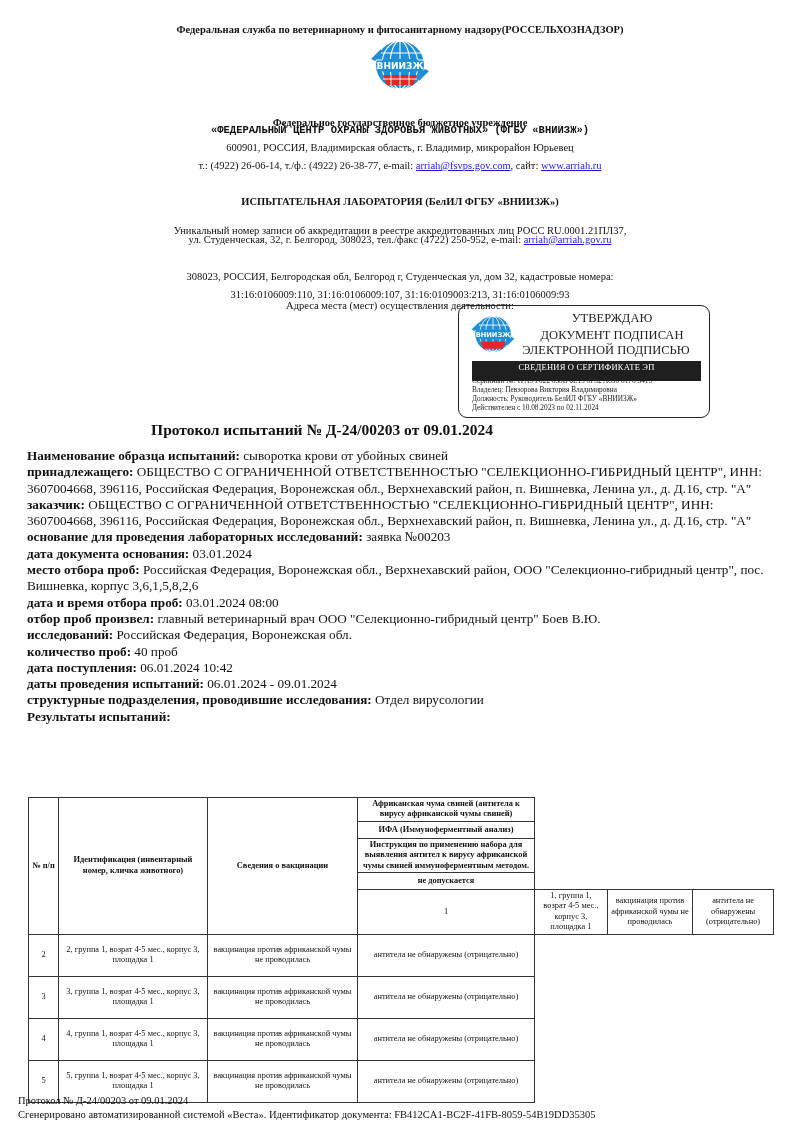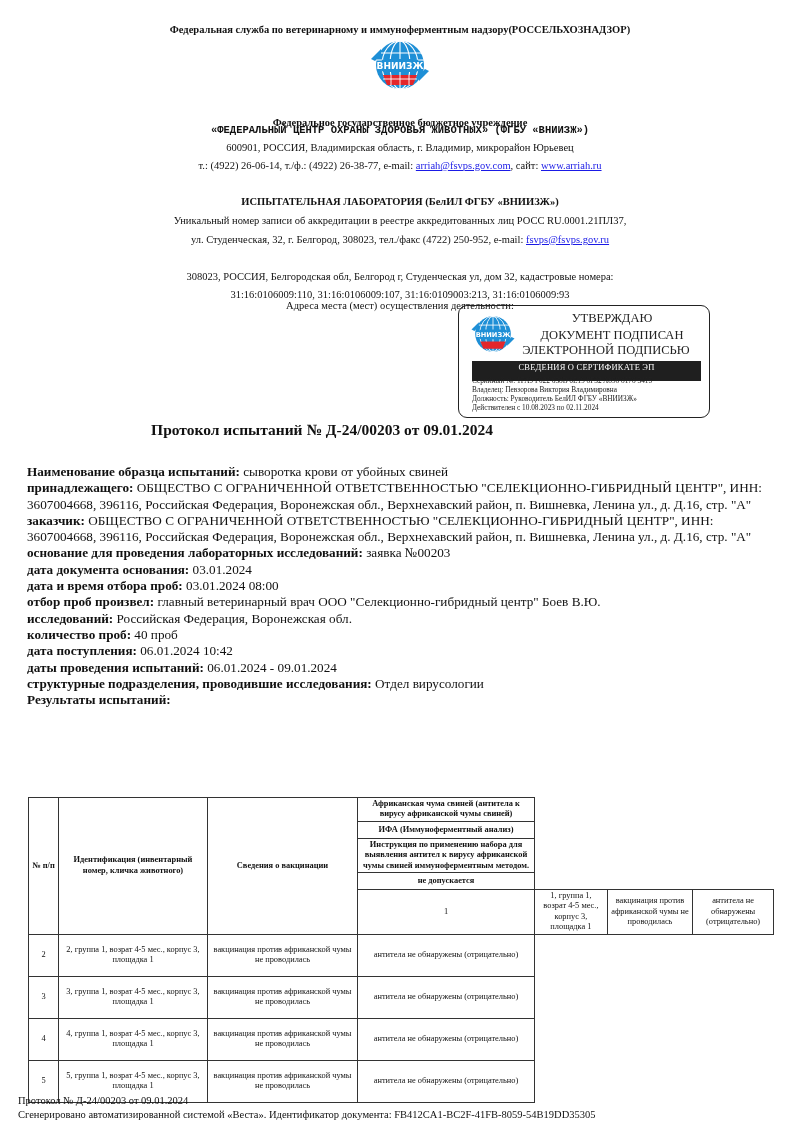--- a/index.html
+++ b/index.html
@@ -22,38 +22,38 @@
            font-size: 12.5px; line-height: 14px; color: #222; }
   .stamp .st-bar { position: absolute; left: 13px; right: 8px; top: 55px; height: 20px;
            background: #1f1f1f; color: #fff; font-size: 8.5px; line-height: 12px; text-align: center; letter-spacing: 0.2px; }
   .stamp .st-line { position: absolute; left: 13px; right: 4px; font-size: 7.3px; line-height: 9px; color: #222; white-space: nowrap; }
 
   
   .doc-title { position: absolute; left: 0; width: 644px; top: 421px; text-align: center;
                font-size: 15.5px; font-weight: bold; }
 
   
-  .fields { position: absolute; left: 27px; top: 448px; width: 750px; font-size: 13.2px; line-height: 16.3px; margin-top: 16px; }
+  .fields { position: absolute; left: 27px; top: 448px; width: 750px; font-size: 13.2px; line-height: 16.3px; }
   .fields .f { margin: 0; }
   .fields .lbl { font-weight: bold; }
 
   
   table.res { position: absolute; left: 28px; top: 797px; width: 746px; border-collapse: collapse;
               font-size: 8.4px; line-height: 10.4px; }
   table.res td { border: 1.2px solid #333; text-align: center; vertical-align: middle; padding: 1px 3px; }
   table.res .th { font-weight: bold; }
   table.res .h-row td { height: 14px; }
   table.res .d-row td { height: 39px; }
 
   .footer { position: absolute; left: 18px; top: 1094px; font-size: 10.5px; line-height: 13.5px; }
 </style>
 </head>
 <body>
 
-<div class="abs center hdr-small b" style="top:23px;">Федеральная служба по ветеринарному и иммуноферментным надзору(РОССЕЛЬХОЗНАДЗОР)</div>
+<div class="abs center hdr-small b" style="top:23px;">Федеральная служба по ветеринарному и фитосанитарному надзору(РОССЕЛЬХОЗНАДЗОР)</div>
 
 <div class="logo" style="left:369px; top:37px;">
   <svg width="62" height="56" viewBox="0 0 62 56">
     <circle cx="31" cy="28" r="24" fill="#1e8fd6"></circle>
     <g stroke="#fff" stroke-width="1.1" fill="none">
       <ellipse cx="31" cy="28" rx="10" ry="24"></ellipse>
       <ellipse cx="31" cy="28" rx="18" ry="24"></ellipse>
       <line x1="31" y1="4" x2="31" y2="52"></line>
       <line x1="9" y1="16" x2="53" y2="16"></line>
       <line x1="7" y1="23" x2="55" y2="23"></line>
@@ -73,23 +73,23 @@
 </div>
 
 <div class="abs center hdr-small b" style="top:116px;">Федеральное государственное бюджетное учреждение</div>
 <div class="abs center hdr-small b" style="top:124px;font-family:Liberation Mono, monospace;">«ФЕДЕРАЛЬНЫЙ ЦЕНТР ОХРАНЫ ЗДОРОВЬЯ ЖИВОТНЫХ» (ФГБУ «ВНИИЗЖ»)</div>
 <div class="abs center hdr-small" style="top:141px;">600901, РОССИЯ, Владимирская область, г. Владимир, микрорайон Юрьевец</div>
 <div class="abs center hdr-small" style="top:159px;">
   <span>т.: (4922) 26-06-14, т./ф.: (4922) 26-38-77, e-mail: </span><a class="lnk">arriah@fsvps.gov.com</a><span>, сайт: </span><a class="lnk">www.arriah.ru</a>
 </div>
 
 <div class="abs center hdr-small b" style="top:195px;">ИСПЫТАТЕЛЬНАЯ ЛАБОРАТОРИЯ (БелИЛ ФГБУ «ВНИИЗЖ»)</div>
-<div class="abs center hdr-small" style="top:214px;">Уникальный номер записи об аккредитации в реестре аккредитованных лиц РОСС RU.0001.21ПЛ37,</div>
+<div class="abs center hdr-small" style="top:224px;">Уникальный номер записи об аккредитации в реестре аккредитованных лиц РОСС RU.0001.21ПЛ37,</div>
 <div class="abs center hdr-small" style="top:233px;">
-  <span>ул. Студенческая, 32, г. Белгород, 308023, тел./факс (4722) 250-952, e-mail: </span><a class="lnk">fsvps@fsvps.gov.ru</a>
+  <span>ул. Студенческая, 32, г. Белгород, 308023, тел./факс (4722) 250-952, e-mail: </span><a class="lnk">arriah@arriah.gov.ru</a>
 </div>
 <div class="abs center hdr-small" style="top:251px;margin-top:48px;">Адреса места (мест) осуществления деятельности:</div>
 <div class="abs center hdr-small" style="top:270px;">308023, РОССИЯ, Белгородская обл, Белгород г, Студенческая ул, дом 32, кадастровые номера:</div>
 <div class="abs center hdr-small" style="top:288px;text-align:center;">31:16:0106009:110, 31:16:0106009:107, 31:16:0109003:213, 31:16:0106009:93</div>
 
 <div class="stamp">
   <div style="position:absolute; left:11px; top:7px;">
     <svg width="46" height="42" viewBox="0 0 62 56">
       <circle cx="31" cy="28" r="24" fill="#1e8fd6"></circle>
       <g stroke="#fff" stroke-width="1.1" fill="none">
@@ -116,20 +116,21 @@
 </div>
 
 <div class="doc-title">Протокол испытаний № Д-24/00203 от 09.01.2024</div>
 
 <div class="fields">
   <p class="f"><span class="lbl">Наименование образца испытаний:</span><span> сыворотка крови от убойных свиней</span></p>
   <p class="f"><span class="lbl">принадлежащего:</span><span> ОБЩЕСТВО С ОГРАНИЧЕННОЙ ОТВЕТСТВЕННОСТЬЮ "СЕЛЕКЦИОННО-ГИБРИДНЫЙ ЦЕНТР", ИНН: 3607004668, 396116, Российская Федерация, Воронежская обл., Верхнехавский район, п. Вишневка, Ленина ул., д. Д.16, стр. "А"</span></p>
   <p class="f"><span class="lbl">заказчик:</span><span> ОБЩЕСТВО С ОГРАНИЧЕННОЙ ОТВЕТСТВЕННОСТЬЮ "СЕЛЕКЦИОННО-ГИБРИДНЫЙ ЦЕНТР", ИНН: 3607004668, 396116, Российская Федерация, Воронежская обл., Верхнехавский район, п. Вишневка, Ленина ул., д. Д.16, стр. "А"</span></p>
   <p class="f"><span class="lbl">основание для проведения лабораторных исследований:</span><span> заявка №00203</span></p>
   <p class="f"><span class="lbl">дата документа основания:</span><span> 03.01.2024</span></p>
+  <p class="f"><span class="lbl">место отбора проб:</span><span> Российская Федерация, Воронежская обл., Верхнехавский район, ООО "Селекционно-гибридный центр", пос. Вишневка, корпус 3,6,1,5,8,2,6</span></p>
   <p class="f"><span class="lbl">дата и время отбора проб:</span><span> 03.01.2024 08:00</span></p>
   <p class="f"><span class="lbl">отбор проб произвел:</span><span> главный ветеринарный врач ООО "Селекционно-гибридный центр" Боев В.Ю.</span></p>
   <p class="f"><span class="lbl">исследований:</span><span> Российская Федерация, Воронежская обл.</span></p>
   <p class="f"><span class="lbl">количество проб:</span><span> 40 проб</span></p>
   <p class="f"><span class="lbl">дата поступления:</span><span> 06.01.2024 10:42</span></p>
   <p class="f"><span class="lbl">даты проведения испытаний:</span><span> 06.01.2024 - 09.01.2024</span></p>
   <p class="f"><span class="lbl">структурные подразделения, проводившие исследования:</span><span> Отдел вирусологии</span></p>
   <p class="f"><span class="lbl">Результаты испытаний:</span></p>
 </div>
 

